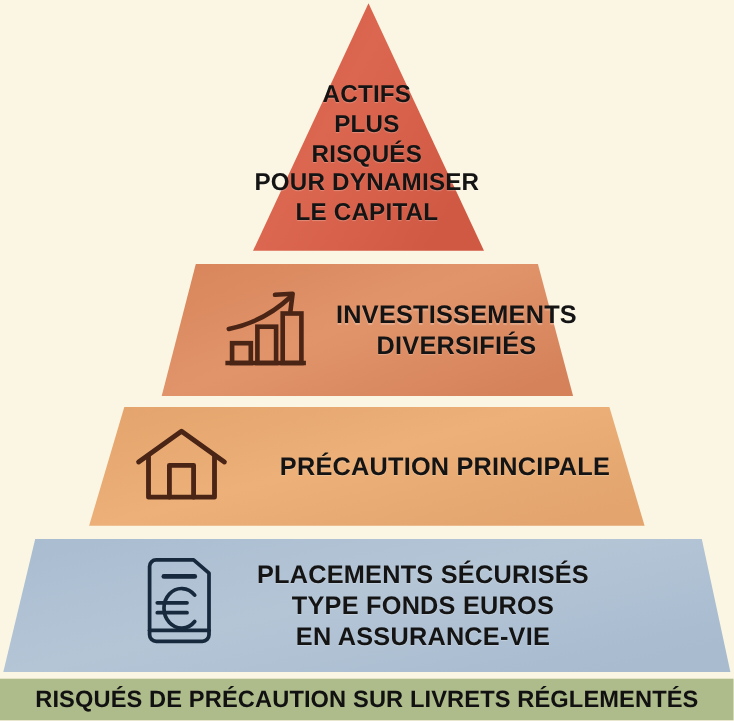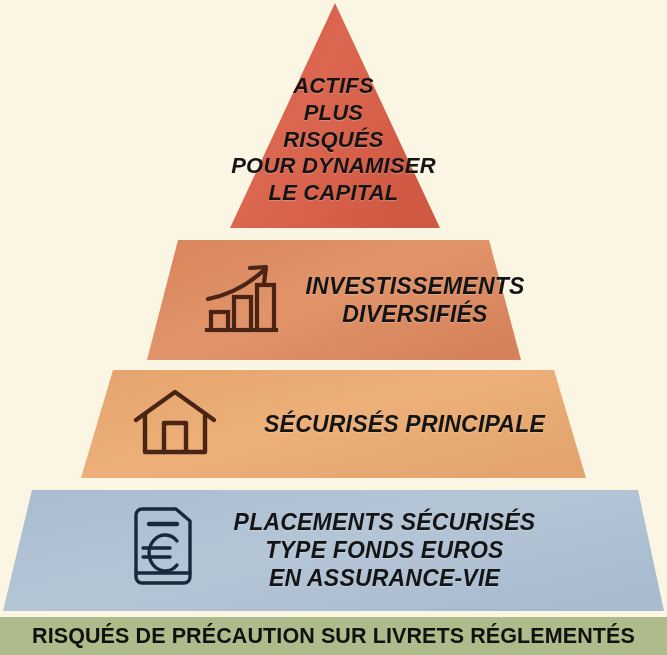--- a/index.html
+++ b/index.html
@@ -17,21 +17,20 @@
     position: relative;
     width: 667px;
     height: 655px;
     background: #fbf6e3;
   }
   .tier {
     position: absolute;
     display: flex;
     align-items: center;
     justify-content: center;
-    font-style: italic;
   }
   .tier-shape {
     position: absolute;
     left: 0;
     top: 0;
     width: 100%;
     height: 100%;
   }
   .tier-content {
     position: relative;
@@ -168,21 +167,21 @@
     <div class="tier-content">
       <span class="icon-box">
         <svg width="86" height="70" viewBox="0 0 86 70">
           <g fill="none" stroke="#4a2415" stroke-width="4.4" stroke-linecap="round" stroke-linejoin="round">
             <path d="M4 33 L43 5 L82 33"></path>
             <path d="M13 28 L13 65 L73 65 L73 28"></path>
             <path d="M32 65 L32 36 L54 36 L54 65"></path>
           </g>
         </svg>
       </span>
-      <div class="tier-label">SÉCURISÉS PRINCIPALE</div>
+      <div class="tier-label">PRÉCAUTION PRINCIPALE</div>
     </div>
   </div>
 
   <div class="tier" id="tier-4">
     <svg class="tier-shape" viewBox="0 0 667 126" preserveAspectRatio="none">
       <defs>
         <linearGradient id="g4" x1="0" y1="0" x2="1" y2="0.8">
           <stop offset="0%" stop-color="#a9bcd0"></stop>
           <stop offset="50%" stop-color="#b4c5d6"></stop>
           <stop offset="100%" stop-color="#a8bbcf"></stop>

